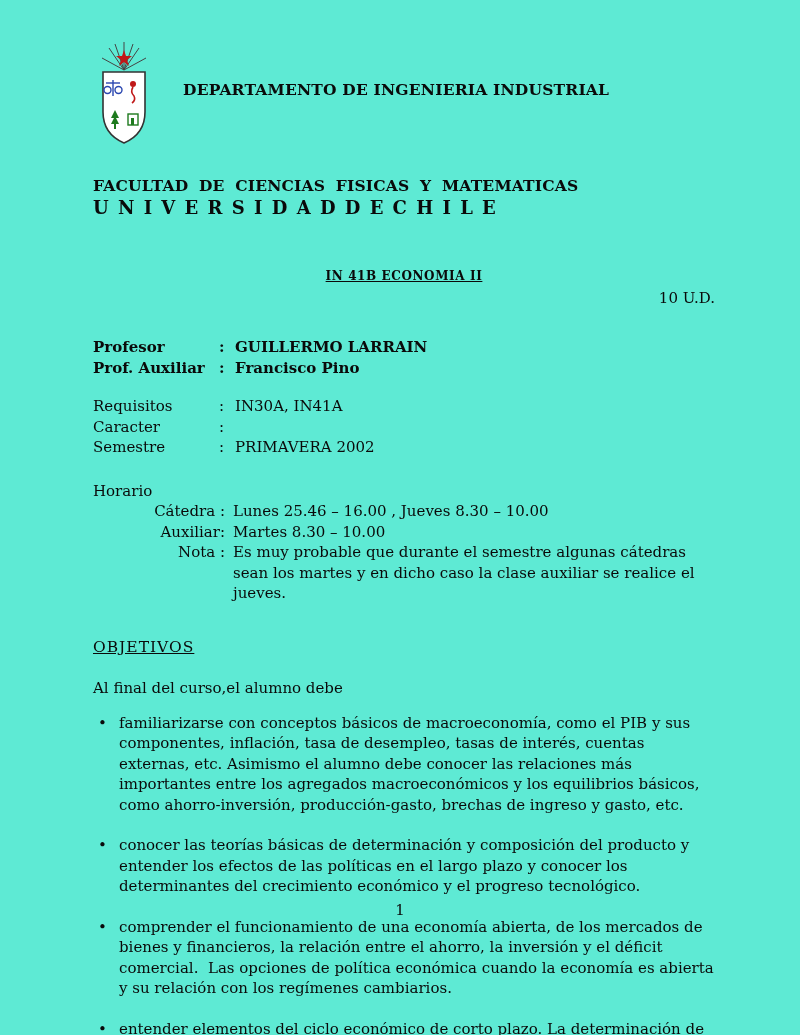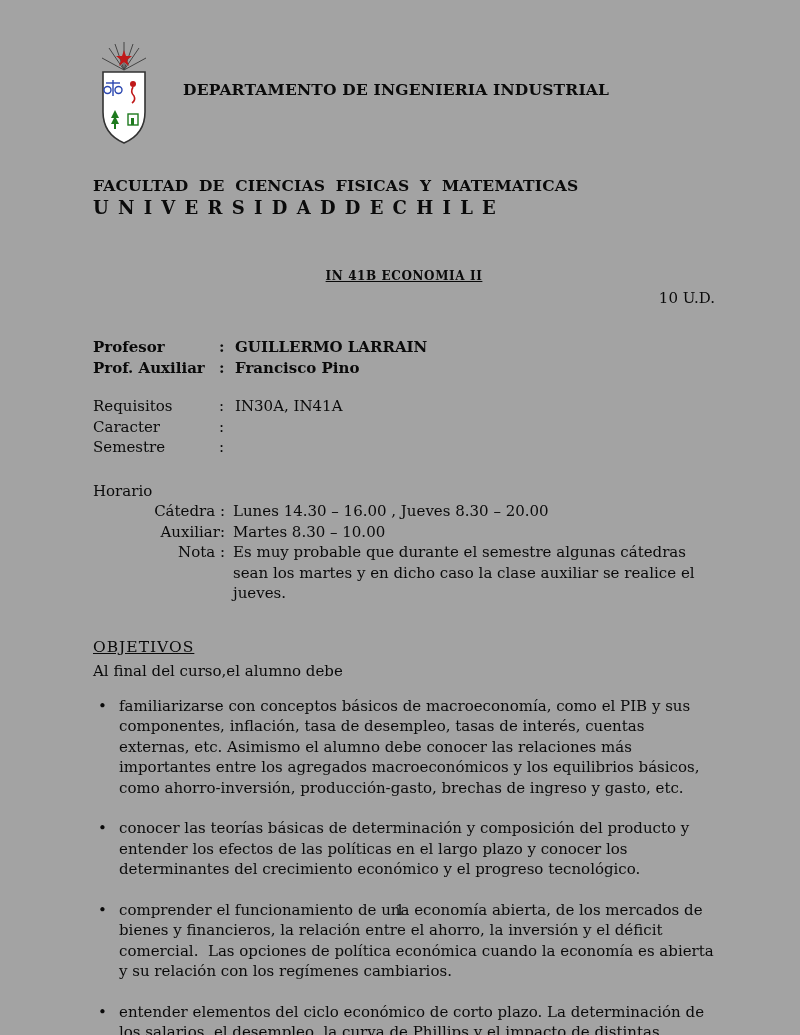--- a/index.html
+++ b/index.html
@@ -6,21 +6,21 @@
   html, body { background: #ffffff; }
   body {
     width: 800px;
     font-family: "DejaVu Serif", "Liberation Serif", serif;
     color: #0a0a0a;
   }
   .page {
     position: relative;
     width: 800px;
     height: 1035px;
-    background: #a3a3a3;
+    background: #5eead4;
     padding: 40px 85px 0 93px;
     font-size: 15px;
     line-height: 20.5px;
     overflow: hidden;
   }
 
   
   .header { display: flex; align-items: flex-start; }
   .logo { width: 58px; height: 108px; flex: 0 0 auto; margin-left: 2px; }
   .dept-title {
@@ -72,21 +72,21 @@
   .sched-label { text-align: right; padding-right: 8px; white-space: pre; }
   .sched-value { white-space: pre-line; }
 
   
   .objectives-heading {
     margin-top: 33px;
     font-size: 15.5px;
     text-decoration: underline;
     letter-spacing: 1px;
   }
-  .objectives-intro { margin-top: 4px; }
+  .objectives-intro { margin-top: 21px; }
   .bullet-list { margin-top: 14px; }
   .bullet-item { display: flex; margin-top: 20px; }
   .bullet-item:first-child { margin-top: 0; }
   .bullet-marker { flex: 0 0 26px; padding-left: 5px; }
   .bullet-marker::before { content: "\2022"; }
   .bullet-text { flex: 1 1 auto; white-space: pre-wrap; }
 
   .page-number {
     position: absolute;
     top: 900px;
@@ -162,27 +162,28 @@
   </div>
 
   <div class="details-block kv-grid">
     <span class="kv-label">Requisitos</span>
     <span class="kv-colon">:</span>
     <span class="kv-value">IN30A, IN41A</span>
     <span class="kv-label">Caracter</span>
     <span class="kv-colon">:</span>
     <span class="kv-label">Semestre</span>
     <span class="kv-colon">:</span>
+    <span class="kv-value">PRIMAVERA 2002</span>
   </div>
 
   <div class="schedule-block">
     <div class="schedule-heading">Horario</div>
     <div class="schedule-rows">
       <span class="sched-label">Cátedra :</span>
-      <span class="sched-value">Lunes 14.30 – 16.00 , Jueves 8.30 – 20.00</span>
+      <span class="sched-value">Lunes 25.46 – 16.00 , Jueves 8.30 – 10.00</span>
       <span class="sched-label">Auxiliar:</span>
       <span class="sched-value">Martes 8.30 – 10.00</span>
       <span class="sched-label">Nota :</span>
       <span class="sched-value">Es muy probable que durante el semestre algunas cátedras
  sean los martes y en dicho caso la clase auxiliar se realice el
  jueves.</span>
     </div>
   </div>
 
   <div class="objectives-heading">OBJETIVOS</div>

